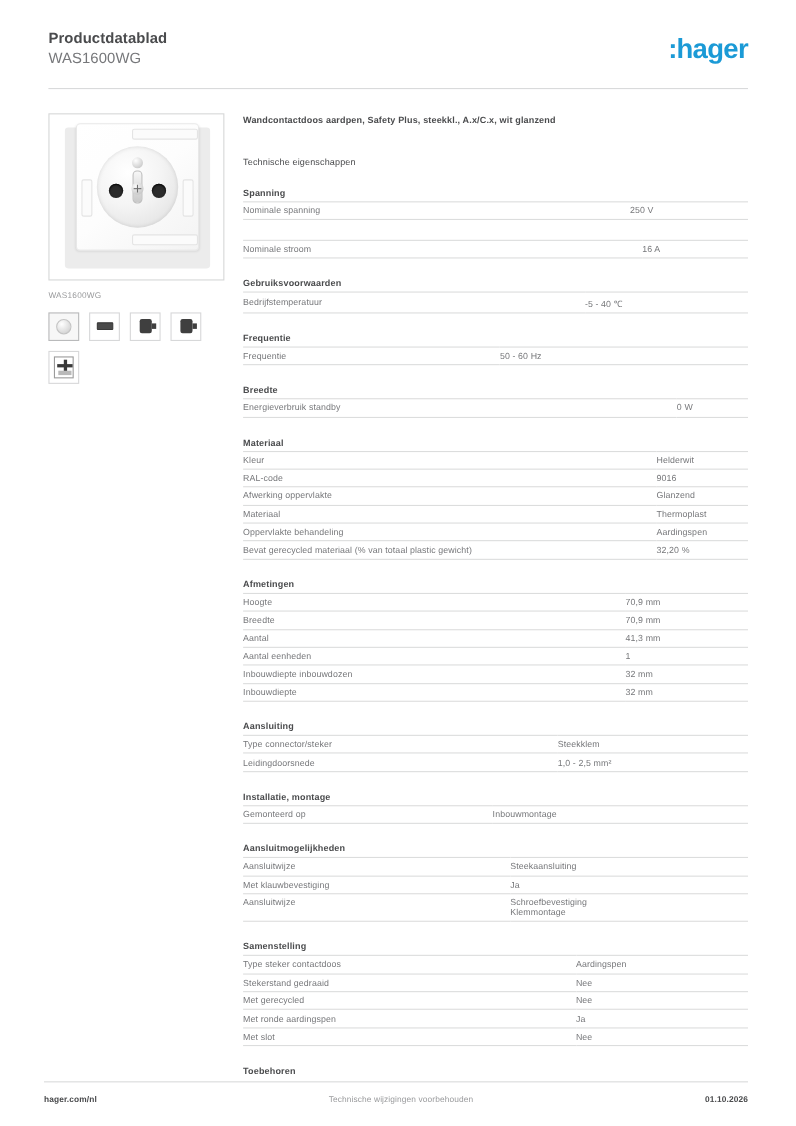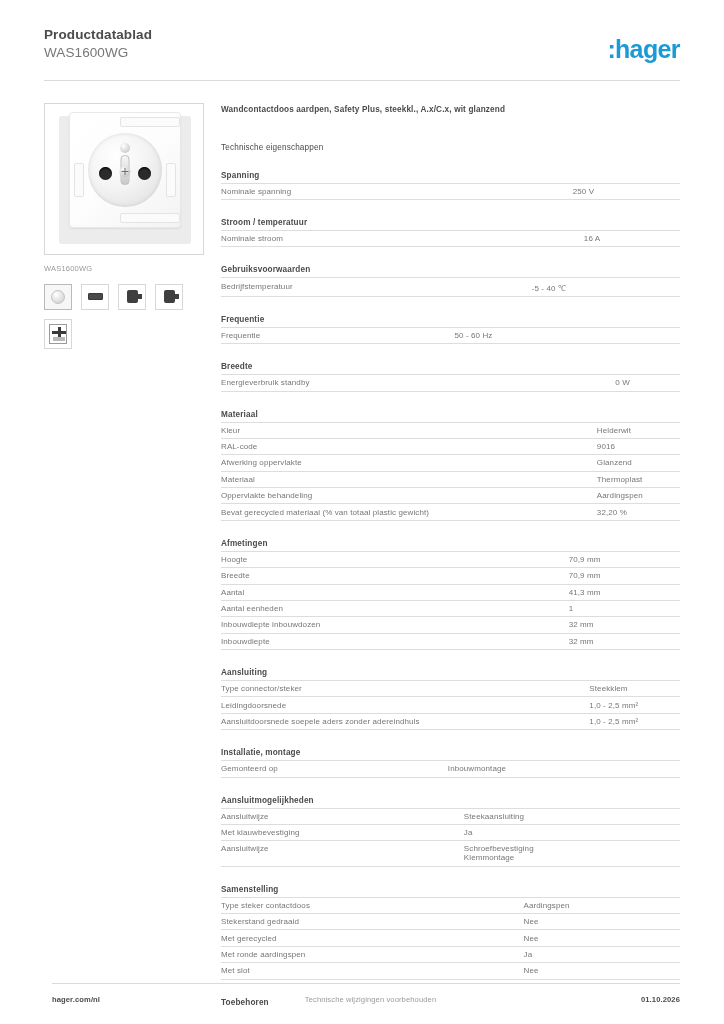--- a/index.html
+++ b/index.html
@@ -6,21 +6,21 @@
   html, body {
     width: 724px; height: 1024px;
     background: #ffffff;
     font-family: "Liberation Sans", sans-serif;
     color: #58595b;
     -webkit-font-smoothing: antialiased;
   }
   .page { position: relative; width: 724px; height: 1024px; padding: 0 44px; }
 
   
-  .header { display: flex; justify-content: space-between; align-items: flex-end;
+  .header { display: flex; justify-content: space-between; align-items: center;
             padding-top: 26px; }
   .doc-title { font-size: 13.5px; font-weight: bold; color: #4a4b4d; line-height: 1.32;
                letter-spacing: .1px; }
   .doc-subtitle { font-size: 13.5px; font-weight: normal; color: #76777a; line-height: 1.32;
                   letter-spacing: .1px; }
   .logo { display: flex; align-items: baseline; margin-top: 4px; }
   .logo-colon { color: #1b9ad6; font-size: 25px; font-weight: bold; letter-spacing: -1px;
                 line-height: 1; }
   .logo-text { color: #1b9ad6; font-size: 25px; font-weight: bold; letter-spacing: -.6px;
                line-height: 1; }
@@ -103,21 +103,21 @@
               letter-spacing: .15px; padding-bottom: 3px; }
   .spec-table { width: 100%; border-collapse: collapse; }
   .spec-table tr { border-top: 1px solid #dcdddd; }
   .spec-table tr:last-child { border-bottom: 1px solid #dcdddd; }
   .spec-table td { font-size: 8px; color: #76777a; padding: 3.2px 0 3.2px;
                    letter-spacing: .1px; vertical-align: top; }
   .spec-table td.k { text-align: left; }
   .spec-table td.v { text-align: left; white-space: pre-line; }
 
   
-  .footer { position: absolute; left: 52px; right: 44px; bottom: 20px; }
+  .footer { position: absolute; left: 40px; right: 44px; bottom: 20px; }
   .footer-rule { border-top: 1px solid #d9dadb; }
   .footer-row { display: flex; justify-content: space-between; align-items: center;
                 margin-top: 11px; }
   .f-left { font-size: 7.6px; font-weight: bold; color: #4a4b4d; letter-spacing: .1px; }
   .f-center { font-size: 7.6px; color: #9a9b9d; letter-spacing: .1px; }
   .f-right { font-size: 7.6px; font-weight: bold; color: #4a4b4d; letter-spacing: .1px; }
 </style>
 </head>
 <body>
 
@@ -190,21 +190,20 @@
             <table class="spec-table">
               <tbody>
                 <tr>
                   <td class="k">Nominale spanning</td>
                   <td class="v">250 V</td>
                 </tr>
               </tbody>
             </table>
           </div>
           <div class="spec-section">
-            <div class="sec-head">Stroom / temperatuur</div>
             <table class="spec-table">
               <tbody>
                 <tr>
                   <td class="k">Nominale stroom</td>
                   <td class="v">16 A</td>
                 </tr>
               </tbody>
             </table>
           </div>
           <div class="spec-section">
@@ -305,24 +304,20 @@
           <div class="spec-section">
             <div class="sec-head">Aansluiting</div>
             <table class="spec-table">
               <tbody>
                 <tr>
                   <td class="k">Type connector/steker</td>
                   <td class="v">Steekklem</td>
                 </tr>
                 <tr>
                   <td class="k">Leidingdoorsnede</td>
-                  <td class="v">1,0 - 2,5 mm²</td>
-                </tr>
-                <tr>
-                  <td class="k">Aansluitdoorsnede soepele aders zonder adereindhuls</td>
                   <td class="v">1,0 - 2,5 mm²</td>
                 </tr>
               </tbody>
             </table>
           </div>
           <div class="spec-section">
             <div class="sec-head">Installatie, montage</div>
             <table class="spec-table">
               <tbody>
                 <tr>

